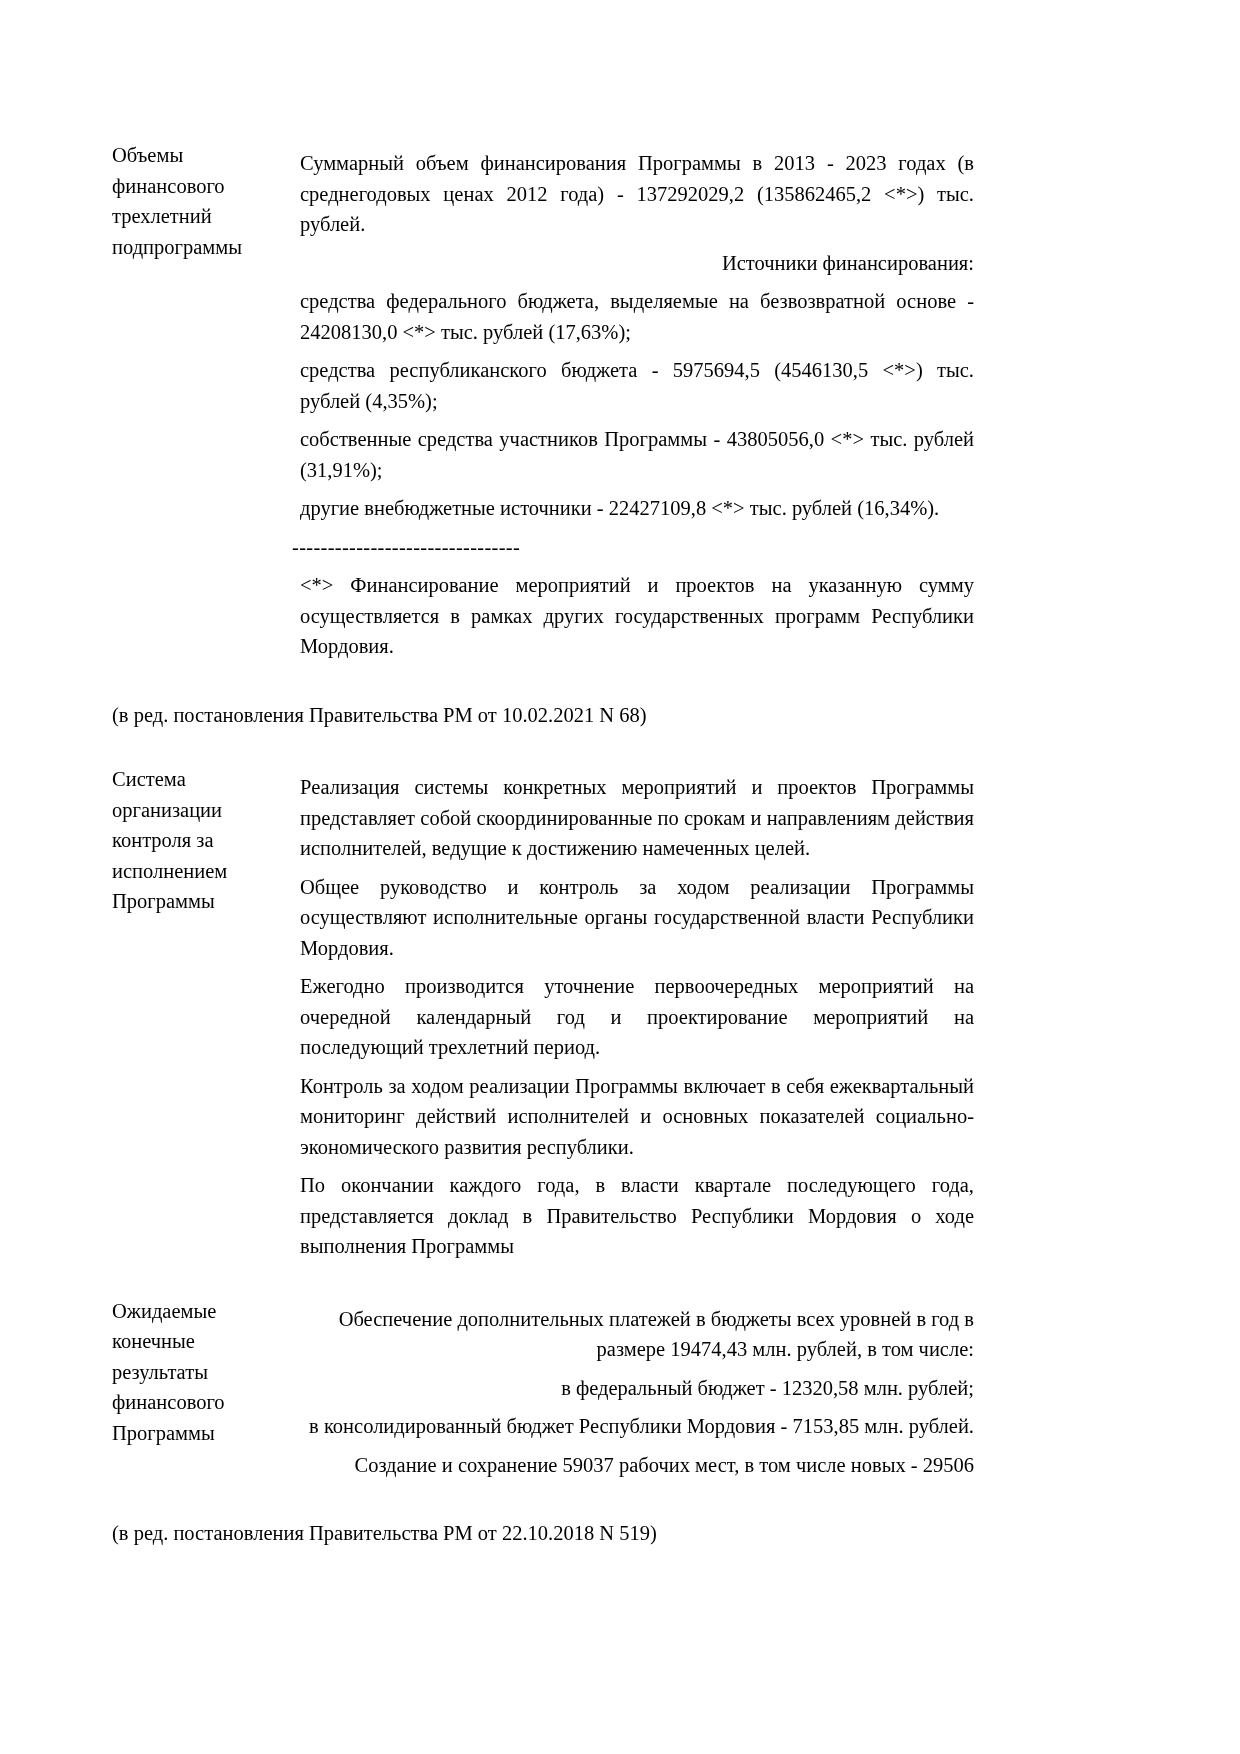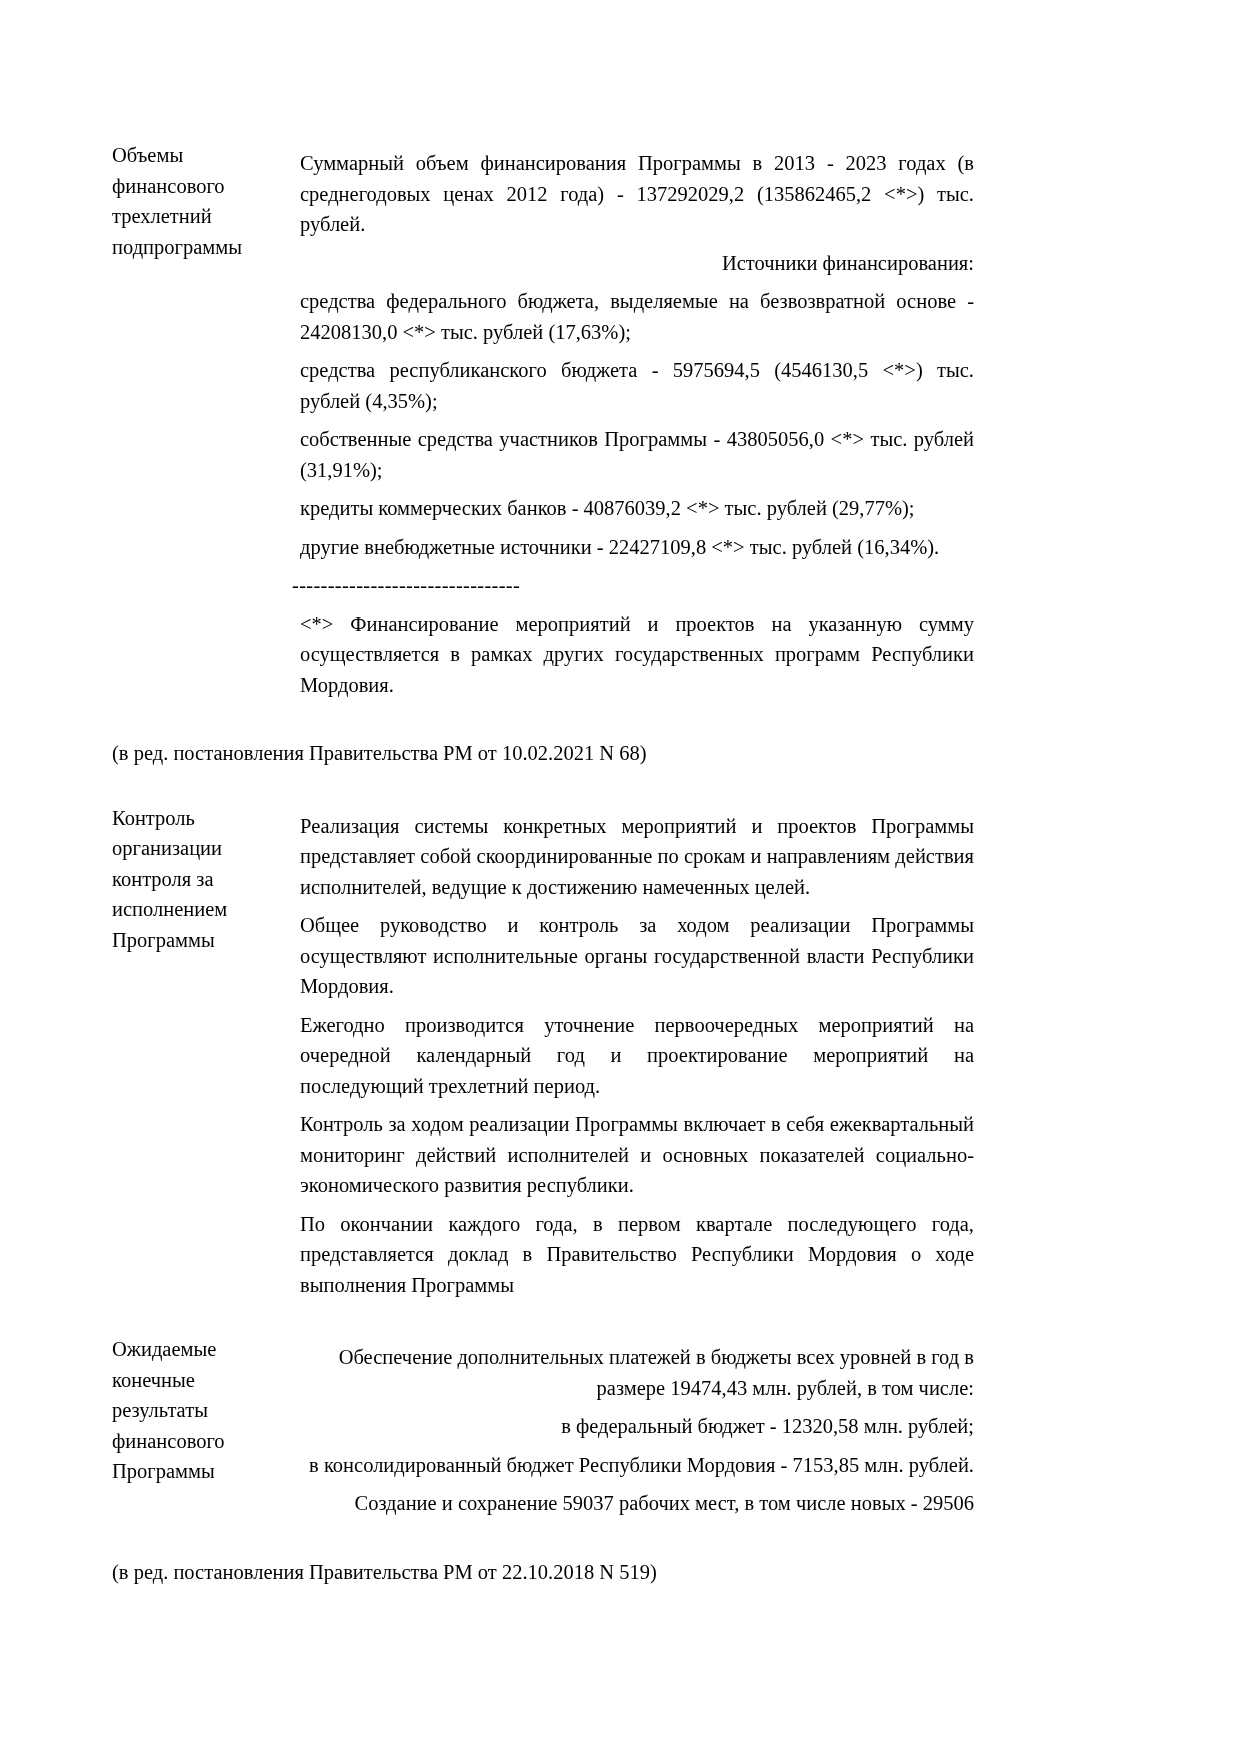--- a/index.html
+++ b/index.html
@@ -88,47 +88,46 @@
         <p>финансового</p>
         <p>трехлетний</p>
         <p>подпрограммы</p>
       </div>
       <div class="param-body">
         <p>Суммарный объем финансирования Программы в 2013 - 2023 годах (в среднегодовых ценах 2012 года) - 137292029,2 (135862465,2 &lt;*&gt;) тыс. рублей.</p>
         <p class="left">Источники финансирования:</p>
         <p>средства федерального бюджета, выделяемые на безвозвратной основе - 24208130,0 &lt;*&gt; тыс. рублей (17,63%);</p>
         <p>средства республиканского бюджета - 5975694,5 (4546130,5 &lt;*&gt;) тыс. рублей (4,35%);</p>
         <p>собственные средства участников Программы - 43805056,0 &lt;*&gt; тыс. рублей (31,91%);</p>
-        <p>кредиты коммерческих банков - 40876039,2 &lt;*&gt; тыс. рублей (29,77%);</p>
         <p>другие внебюджетные источники - 22427109,8 &lt;*&gt; тыс. рублей (16,34%).</p>
         <div class="rule-dashes">--------------------------------</div>
         <p>&lt;*&gt; Финансирование мероприятий и проектов на указанную сумму осуществляется в рамках других государственных программ Республики Мордовия.</p>
       </div>
     </div>
 
     <div class="sp-30"></div>
 
     <p class="ed-note">(в ред. постановления Правительства РМ от 10.02.2021 N 68)</p>
 
     <div class="sp-34"></div>
 
     <div class="param-block">
       <div class="param-term">
-        <p>Контроль</p>
+        <p>Система</p>
         <p>организации</p>
         <p>контроля за</p>
         <p>исполнением</p>
         <p>Программы</p>
       </div>
       <div class="param-body">
         <p>Реализация системы конкретных мероприятий и проектов Программы представляет собой скоординированные по срокам и направлениям действия исполнителей, ведущие к достижению намеченных целей.</p>
         <p>Общее руководство и контроль за ходом реализации Программы осуществляют исполнительные органы государственной власти Республики Мордовия.</p>
         <p>Ежегодно производится уточнение первоочередных мероприятий на очередной календарный год и проектирование мероприятий на последующий трехлетний период.</p>
         <p>Контроль за ходом реализации Программы включает в себя ежеквартальный мониторинг действий исполнителей и основных показателей социально-экономического развития республики.</p>
-        <p>По окончании каждого года, в первом квартале последующего года, представляется доклад в Правительство Республики Мордовия о ходе выполнения Программы</p>
+        <p>По окончании каждого года, в власти квартале последующего года, представляется доклад в Правительство Республики Мордовия о ходе выполнения Программы</p>
       </div>
     </div>
 
     <div class="sp-26"></div>
 
     <div class="param-block">
       <div class="param-term">
         <p>Ожидаемые</p>
         <p>конечные</p>
         <p>результаты</p>

